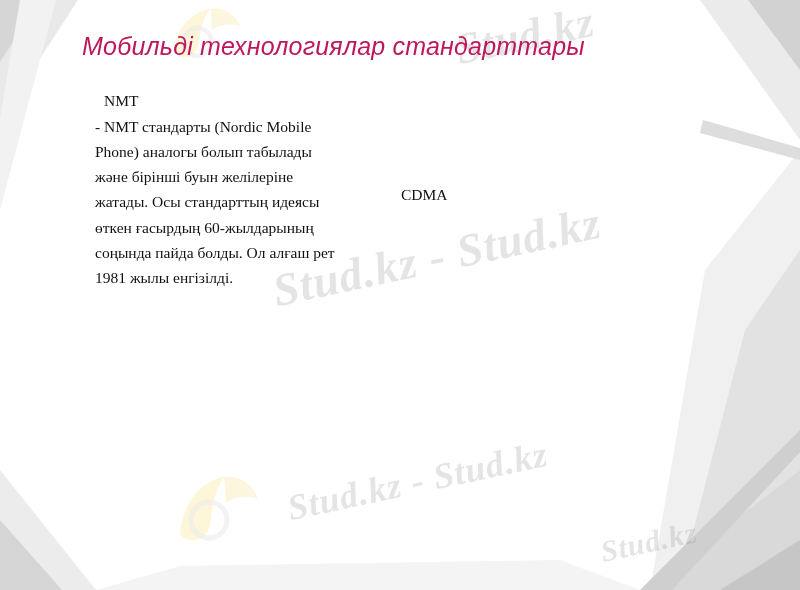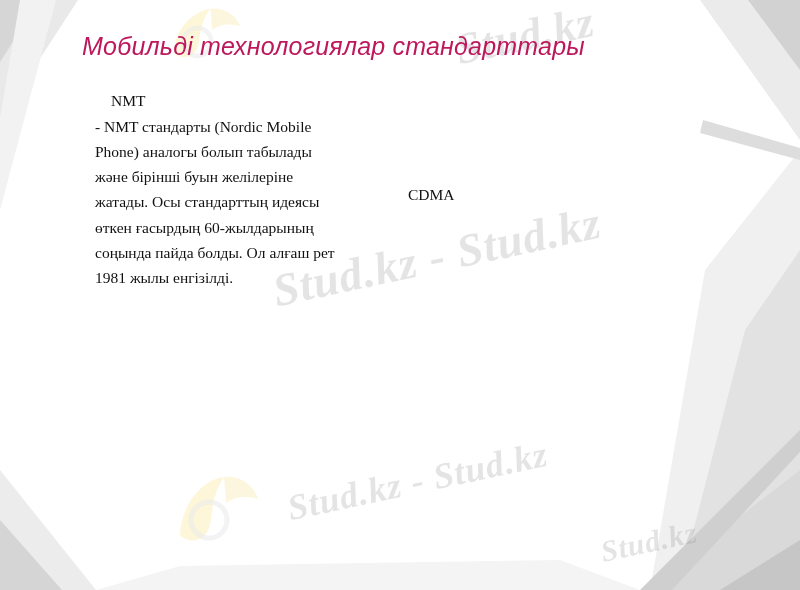--- a/index.html
+++ b/index.html
@@ -79,21 +79,21 @@
   }
   .col-right {
     left: 392px;
     top: 182px;
     width: 300px;
   }
   .col p {
     margin: 0;
   }
   .col .head {
-    margin: 0 0 1px 16px;
+    margin: 0 0 1px 9px;
   }
 </style>
 </head>
 <body>
 
 <div class="slide">
 
   <svg class="deco-svg" viewBox="0 0 800 590" xmlns="http://www.w3.org/2000/svg">
 
     <polygon points="0,0 78,0 0,120" fill="#e9e9e9"></polygon>

